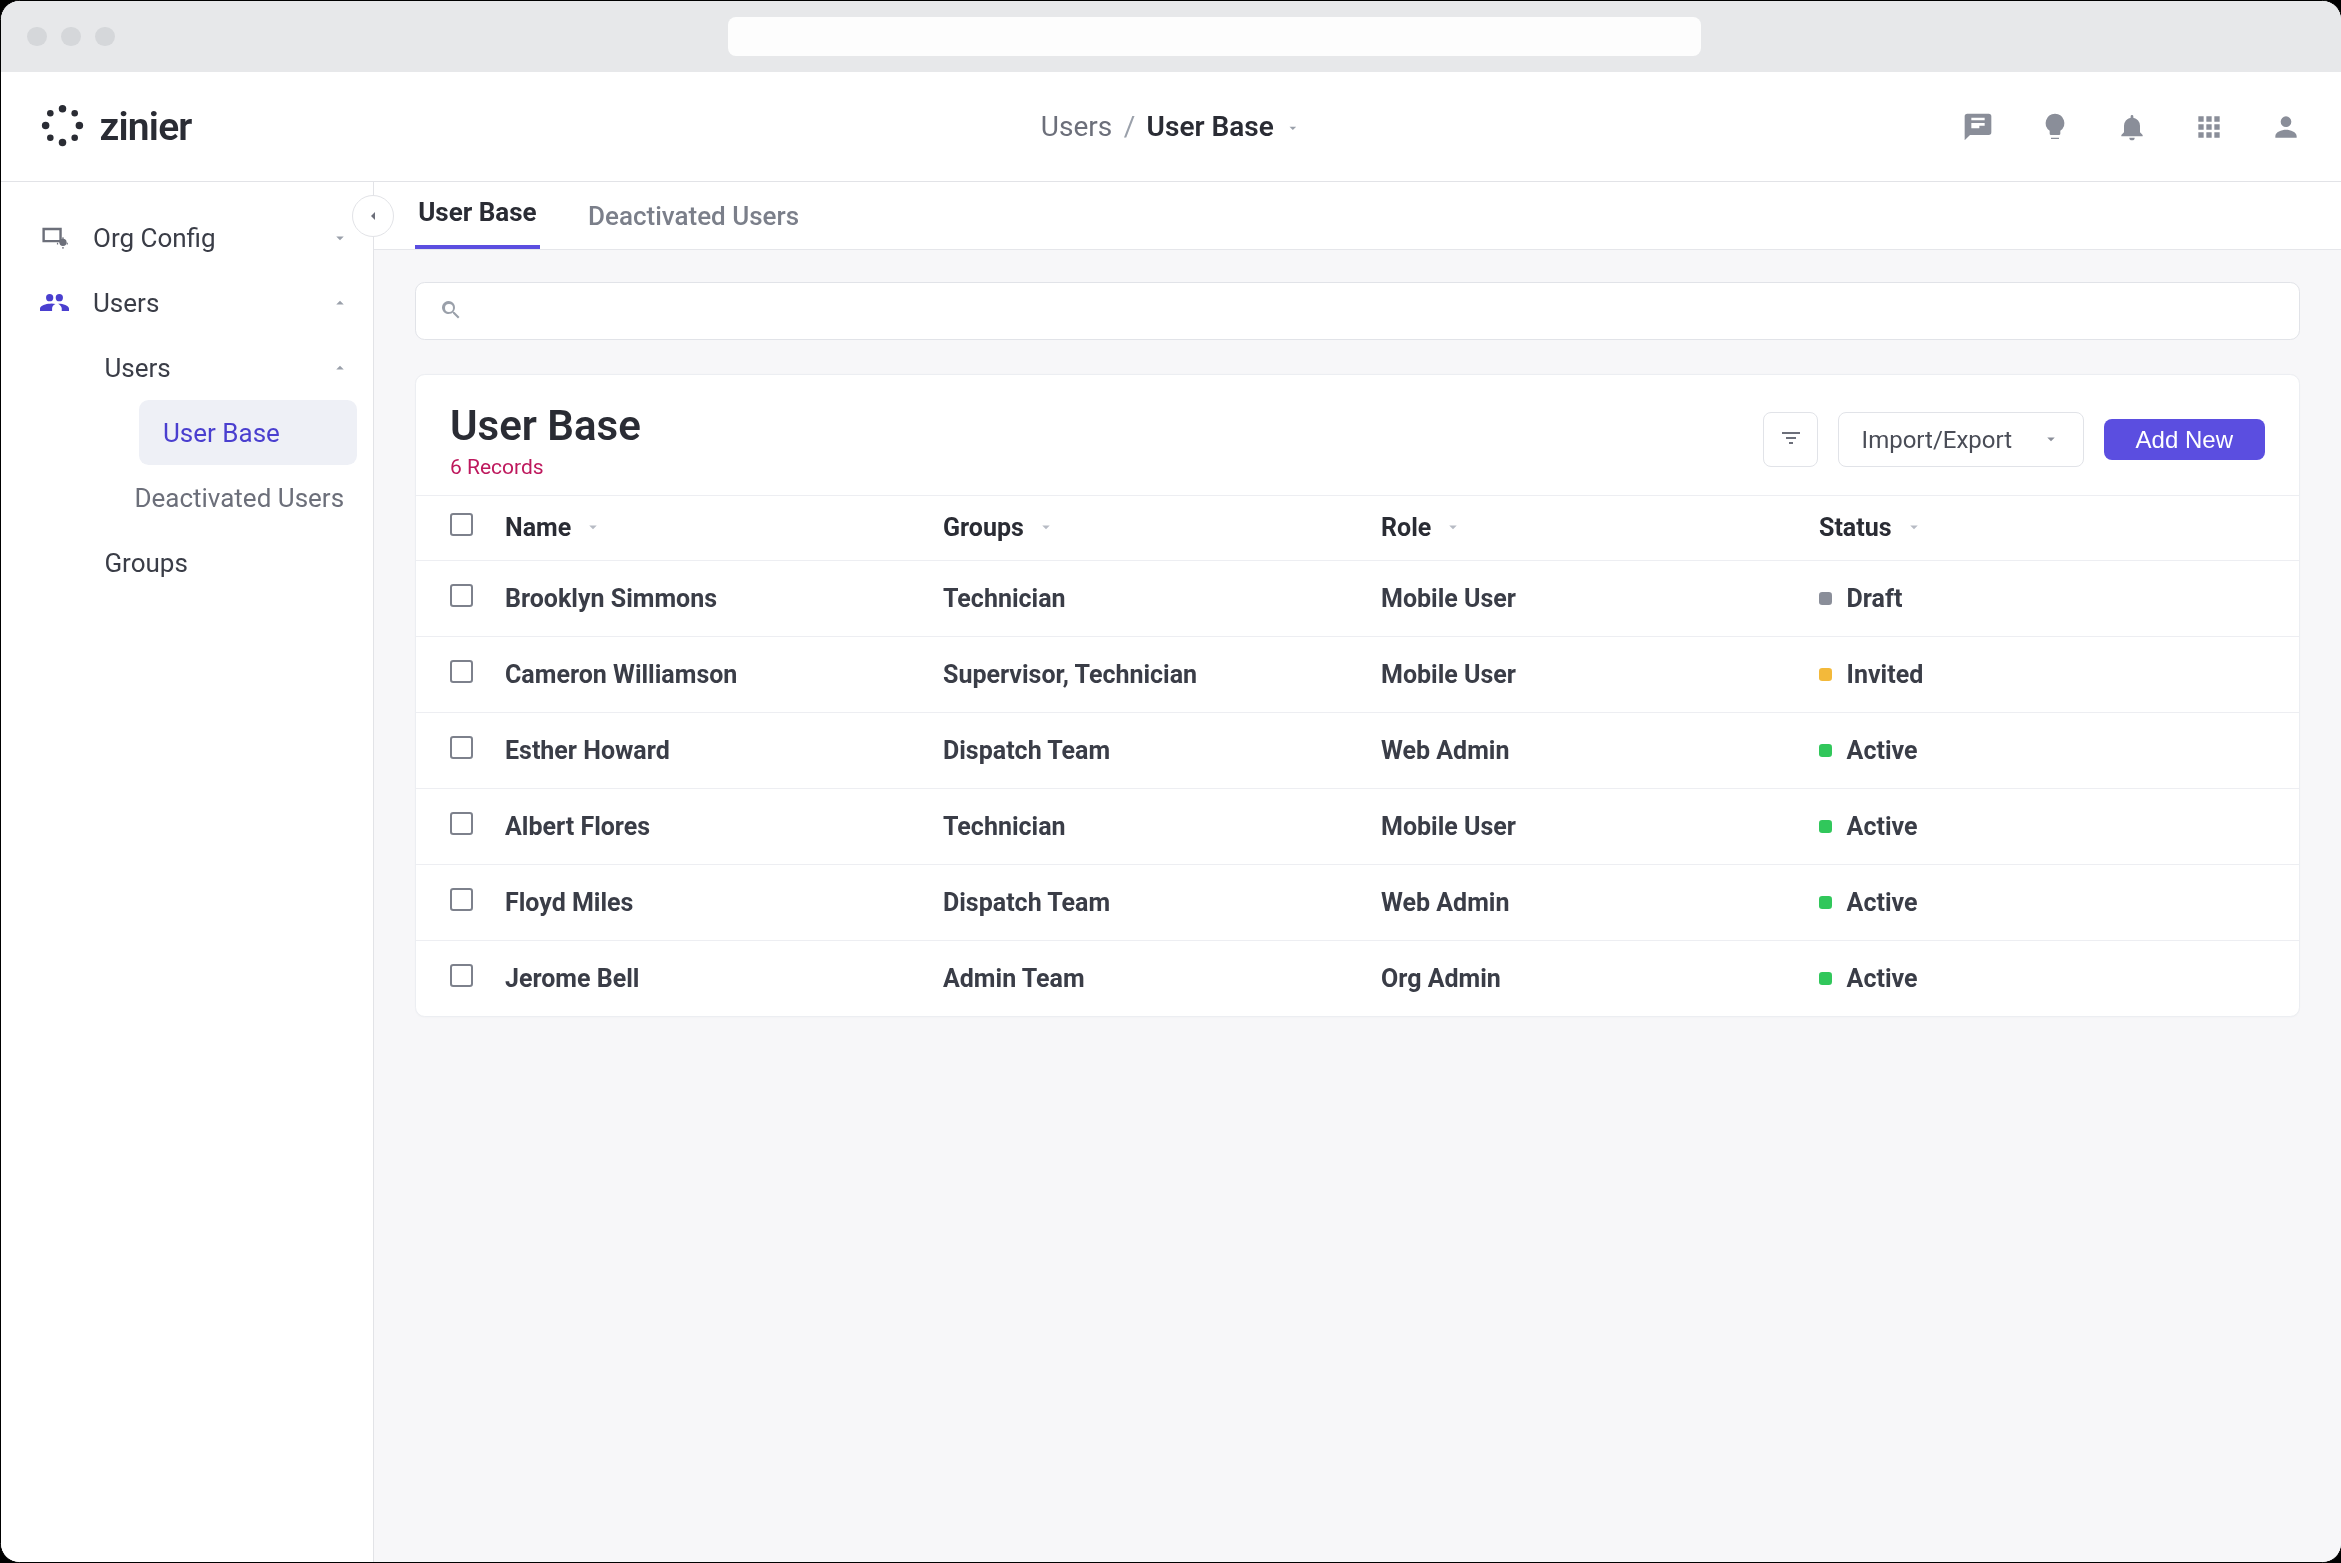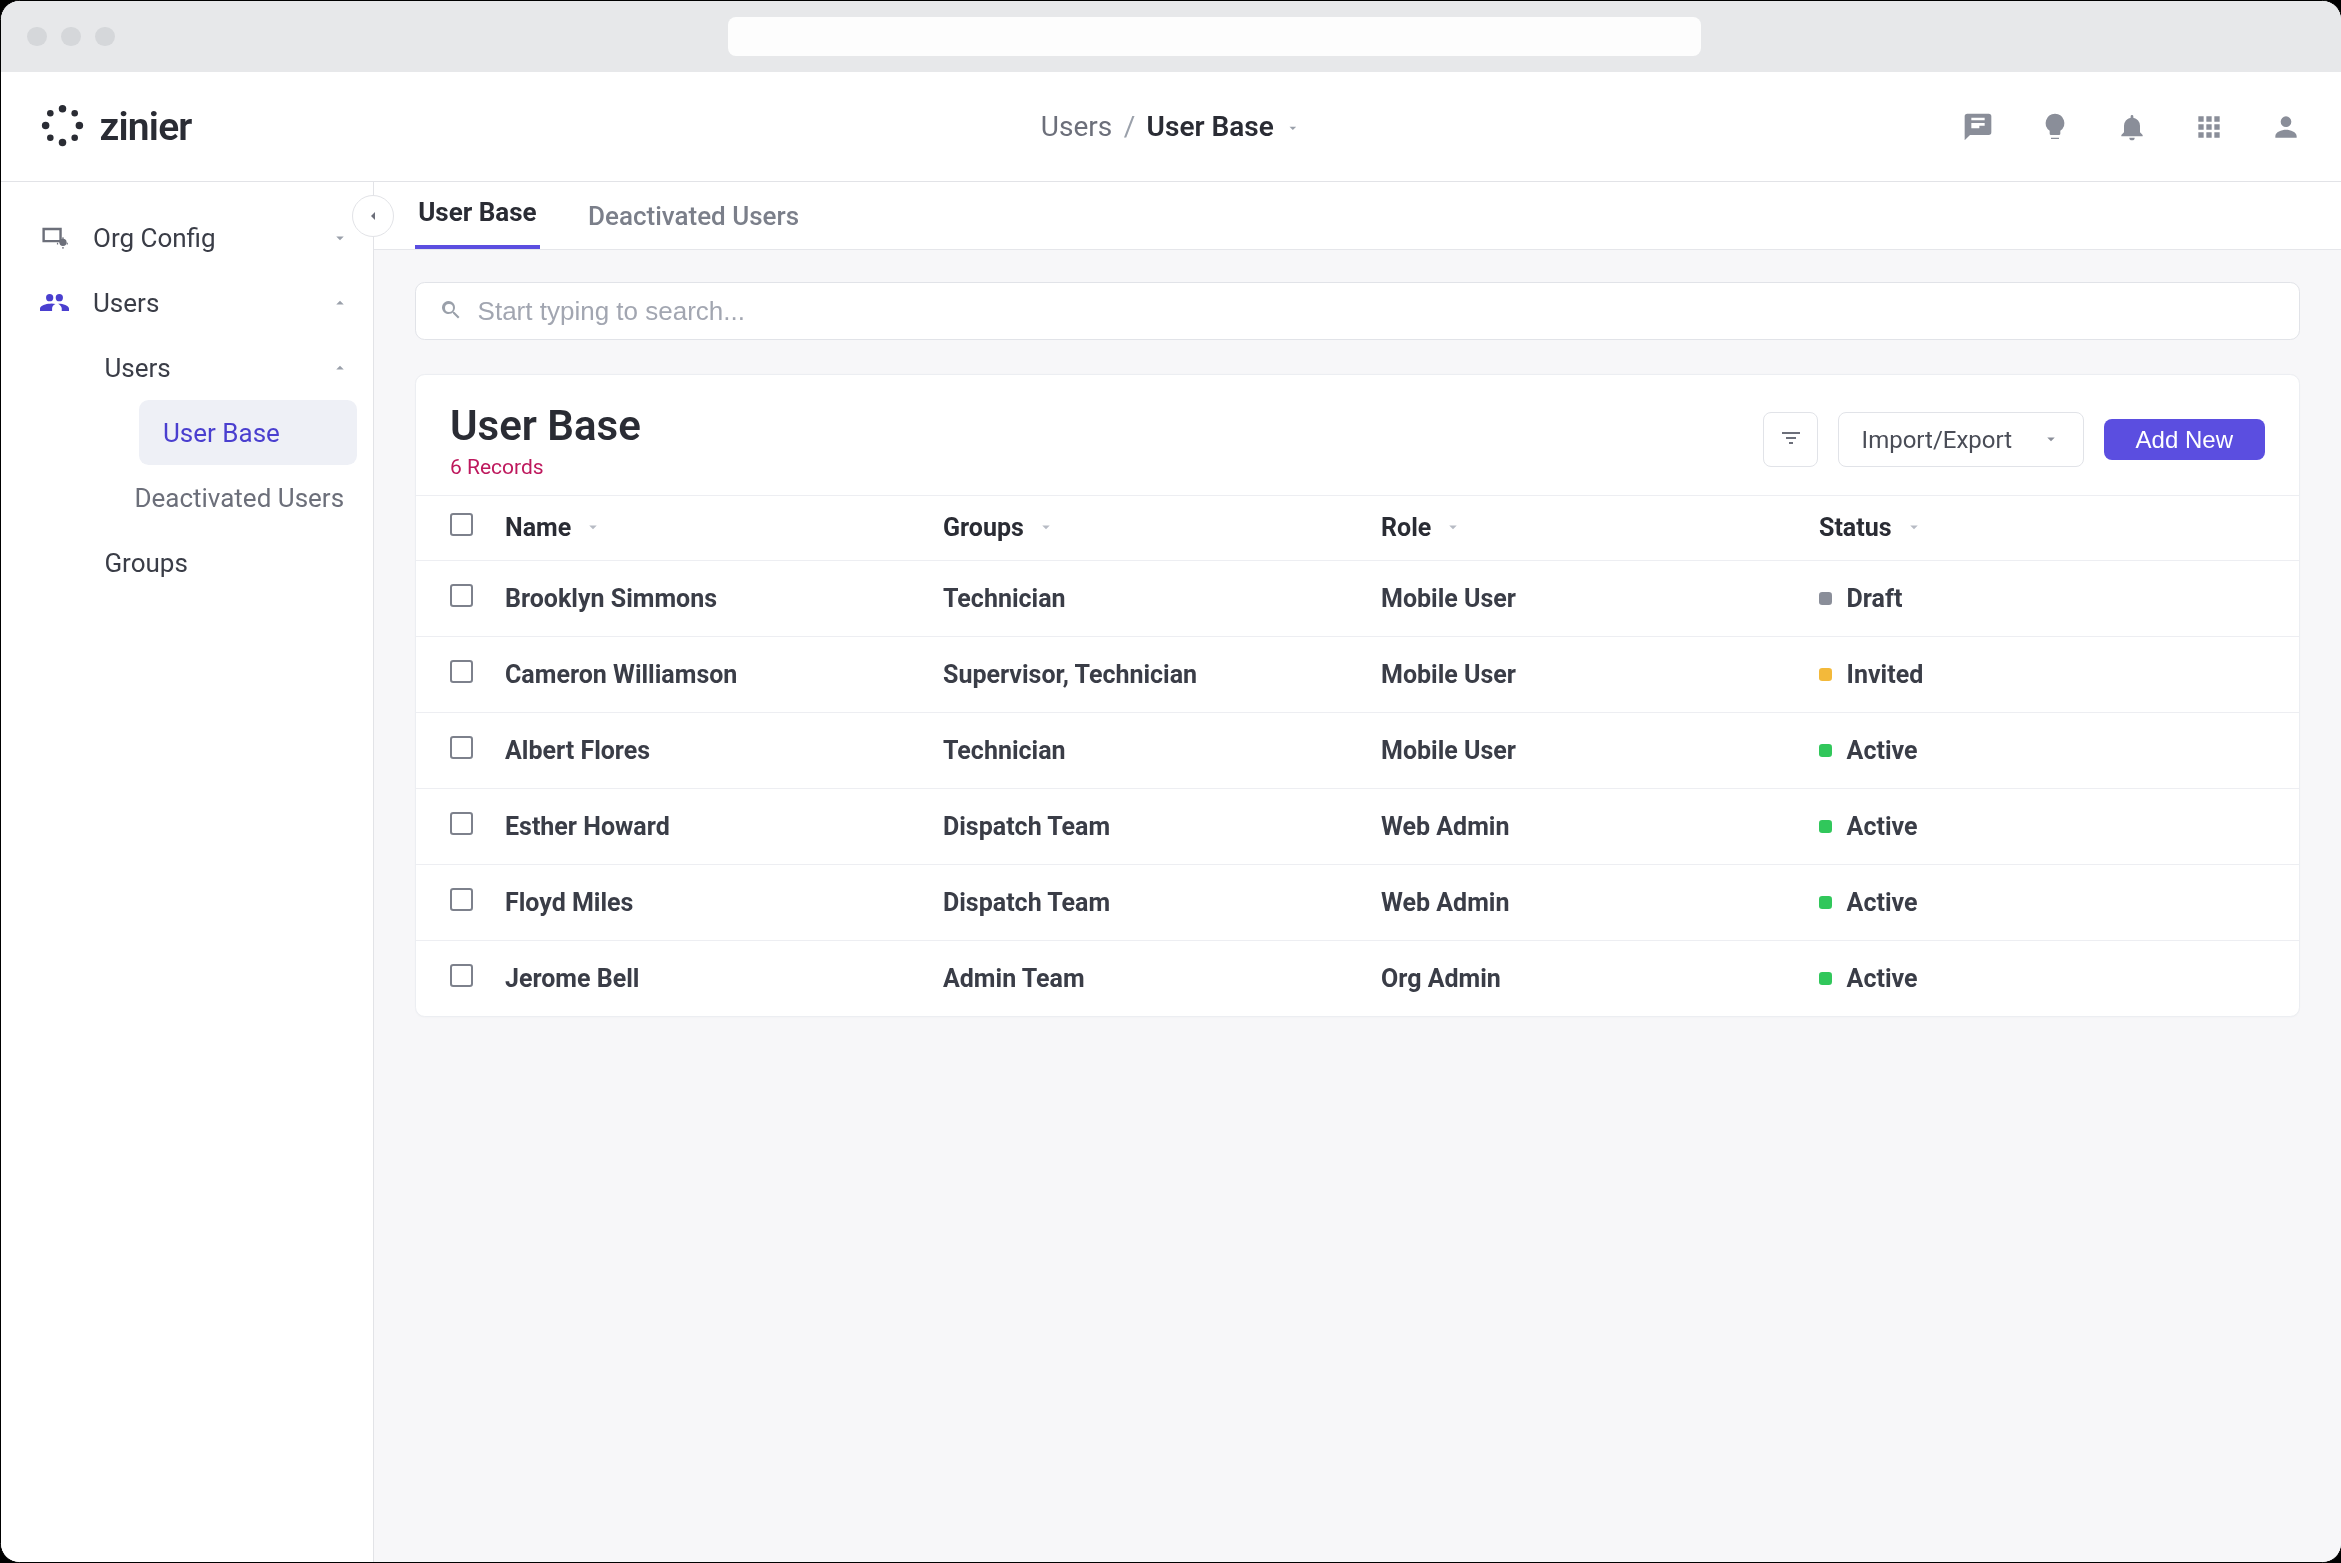--- a/index.html
+++ b/index.html
@@ -380,21 +380,20 @@
         </div>
       </div>
 
       <div class="content-pad">
         <div class="searchbox">
           <span>
             <svg viewBox="0 0 24 24">
                 <path d="M15.5 14h-.79l-.28-.27a6.5 6.5 0 1 0-.7.7l.27.28v.79l5 5L20.49 19zM10 14a4 4 0 1 1 4-4 4 4 0 0 1-4 4z"></path>
               </svg>
           </span>
-          <input type="text" placeholder="Start typing to search..." style="">
         </div>
 
         <div class="card">
           <div class="card-head">
             <div>
               <div class="card-title">User Base</div>
               <div class="card-sub">6 Records</div>
             </div>
             <div class="card-actions">
               <div class="icon-btn">
@@ -474,35 +473,35 @@
                   <td class="col-role">Mobile User</td>
                   <td class="col-status">
                     <div class="status">
                       <span class="dot invited"></span>
                       <span>Invited</span>
                     </div>
                   </td>
                 </tr>
                 <tr>
                   <td class="col-chk"><span class="chk"></span></td>
-                  <td class="col-name">Albert Flores</td>
-                  <td class="col-groups">Technician</td>
-                  <td class="col-role">Mobile User</td>
+                  <td class="col-name">Esther Howard</td>
+                  <td class="col-groups">Dispatch Team</td>
+                  <td class="col-role">Web Admin</td>
                   <td class="col-status">
                     <div class="status">
                       <span class="dot active"></span>
                       <span>Active</span>
                     </div>
                   </td>
                 </tr>
                 <tr>
                   <td class="col-chk"><span class="chk"></span></td>
-                  <td class="col-name">Esther Howard</td>
-                  <td class="col-groups">Dispatch Team</td>
-                  <td class="col-role">Web Admin</td>
+                  <td class="col-name">Albert Flores</td>
+                  <td class="col-groups">Technician</td>
+                  <td class="col-role">Mobile User</td>
                   <td class="col-status">
                     <div class="status">
                       <span class="dot active"></span>
                       <span>Active</span>
                     </div>
                   </td>
                 </tr>
                 <tr>
                   <td class="col-chk"><span class="chk"></span></td>
                   <td class="col-name">Floyd Miles</td>

